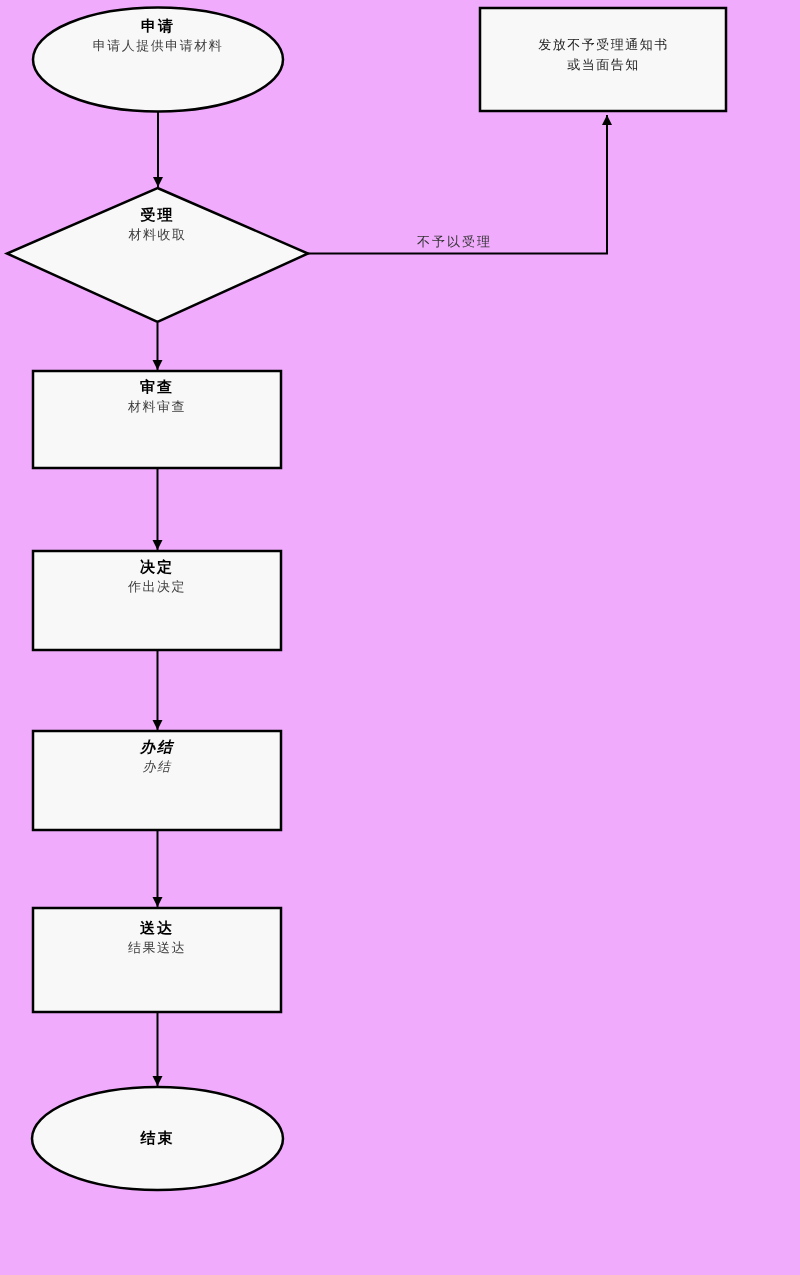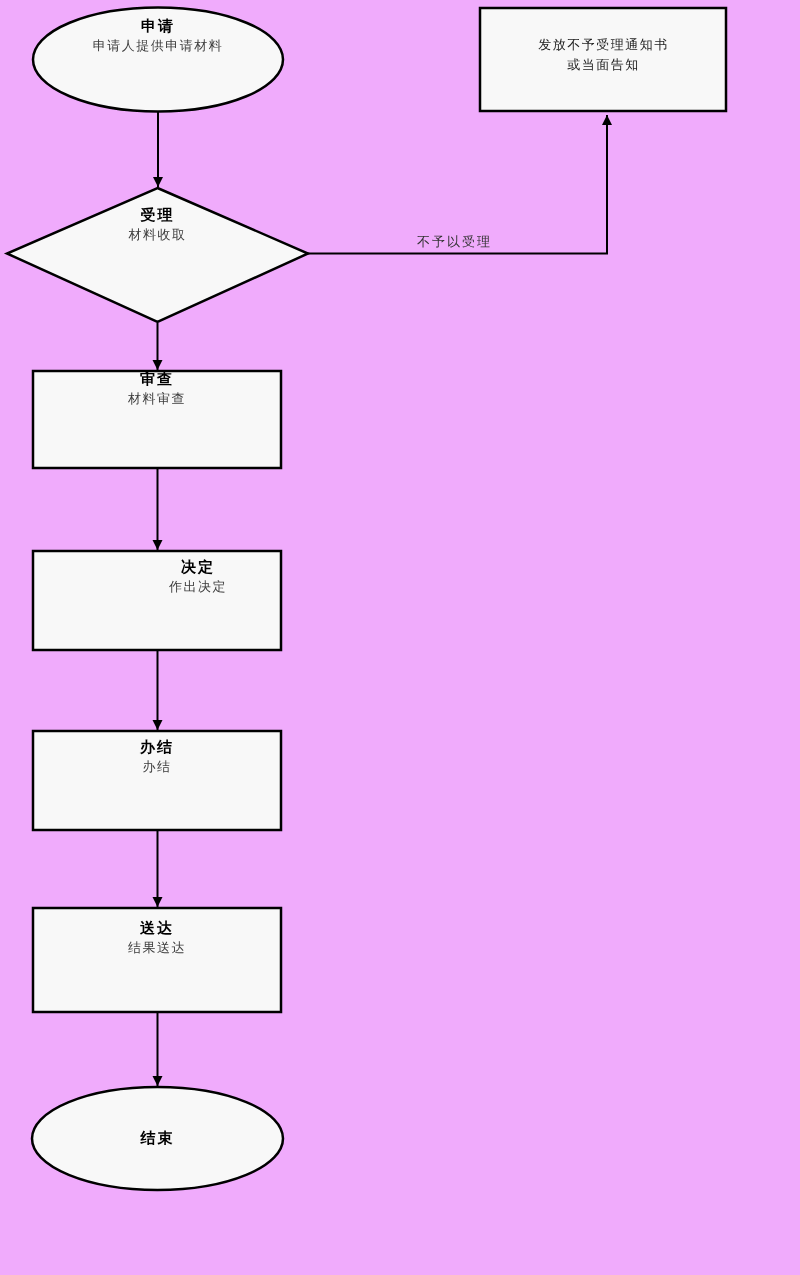--- a/index.html
+++ b/index.html
@@ -106,31 +106,31 @@
   <div class="label" style="left:7px; top:206px; width:301px;">
     <span class="title">受理</span>
     <span class="subtitle">材料收取</span>
   </div>
 
   <div class="label" style="left:481px; top:35px; width:245px;">
     <span class="notice-line">发放不予受理通知书</span>
     <span class="notice-line">或当面告知</span>
   </div>
 
-  <div class="label" style="left:33px; top:370px; width:248px;">
+  <div class="label" style="left:33px; top:378px; width:248px;">
     <span class="title">审查</span>
     <span class="subtitle">材料审查</span>
   </div>
 
-  <div class="label" style="left:33px; top:558px; width:248px;margin-left:41px;">
+  <div class="label" style="left:33px; top:558px; width:248px;">
     <span class="title">决定</span>
     <span class="subtitle">作出决定</span>
   </div>
 
-  <div class="label" style="left:33px; top:738px; width:248px;">
+  <div class="label" style="left:33px; top:738px; width:248px;font-style:italic;">
     <span class="title">办结</span>
     <span class="subtitle">办结</span>
   </div>
 
   <div class="label" style="left:33px; top:919px; width:248px;">
     <span class="title">送达</span>
     <span class="subtitle">结果送达</span>
   </div>
 
   <div class="label" style="left:32px; top:1129px; width:251px;">

